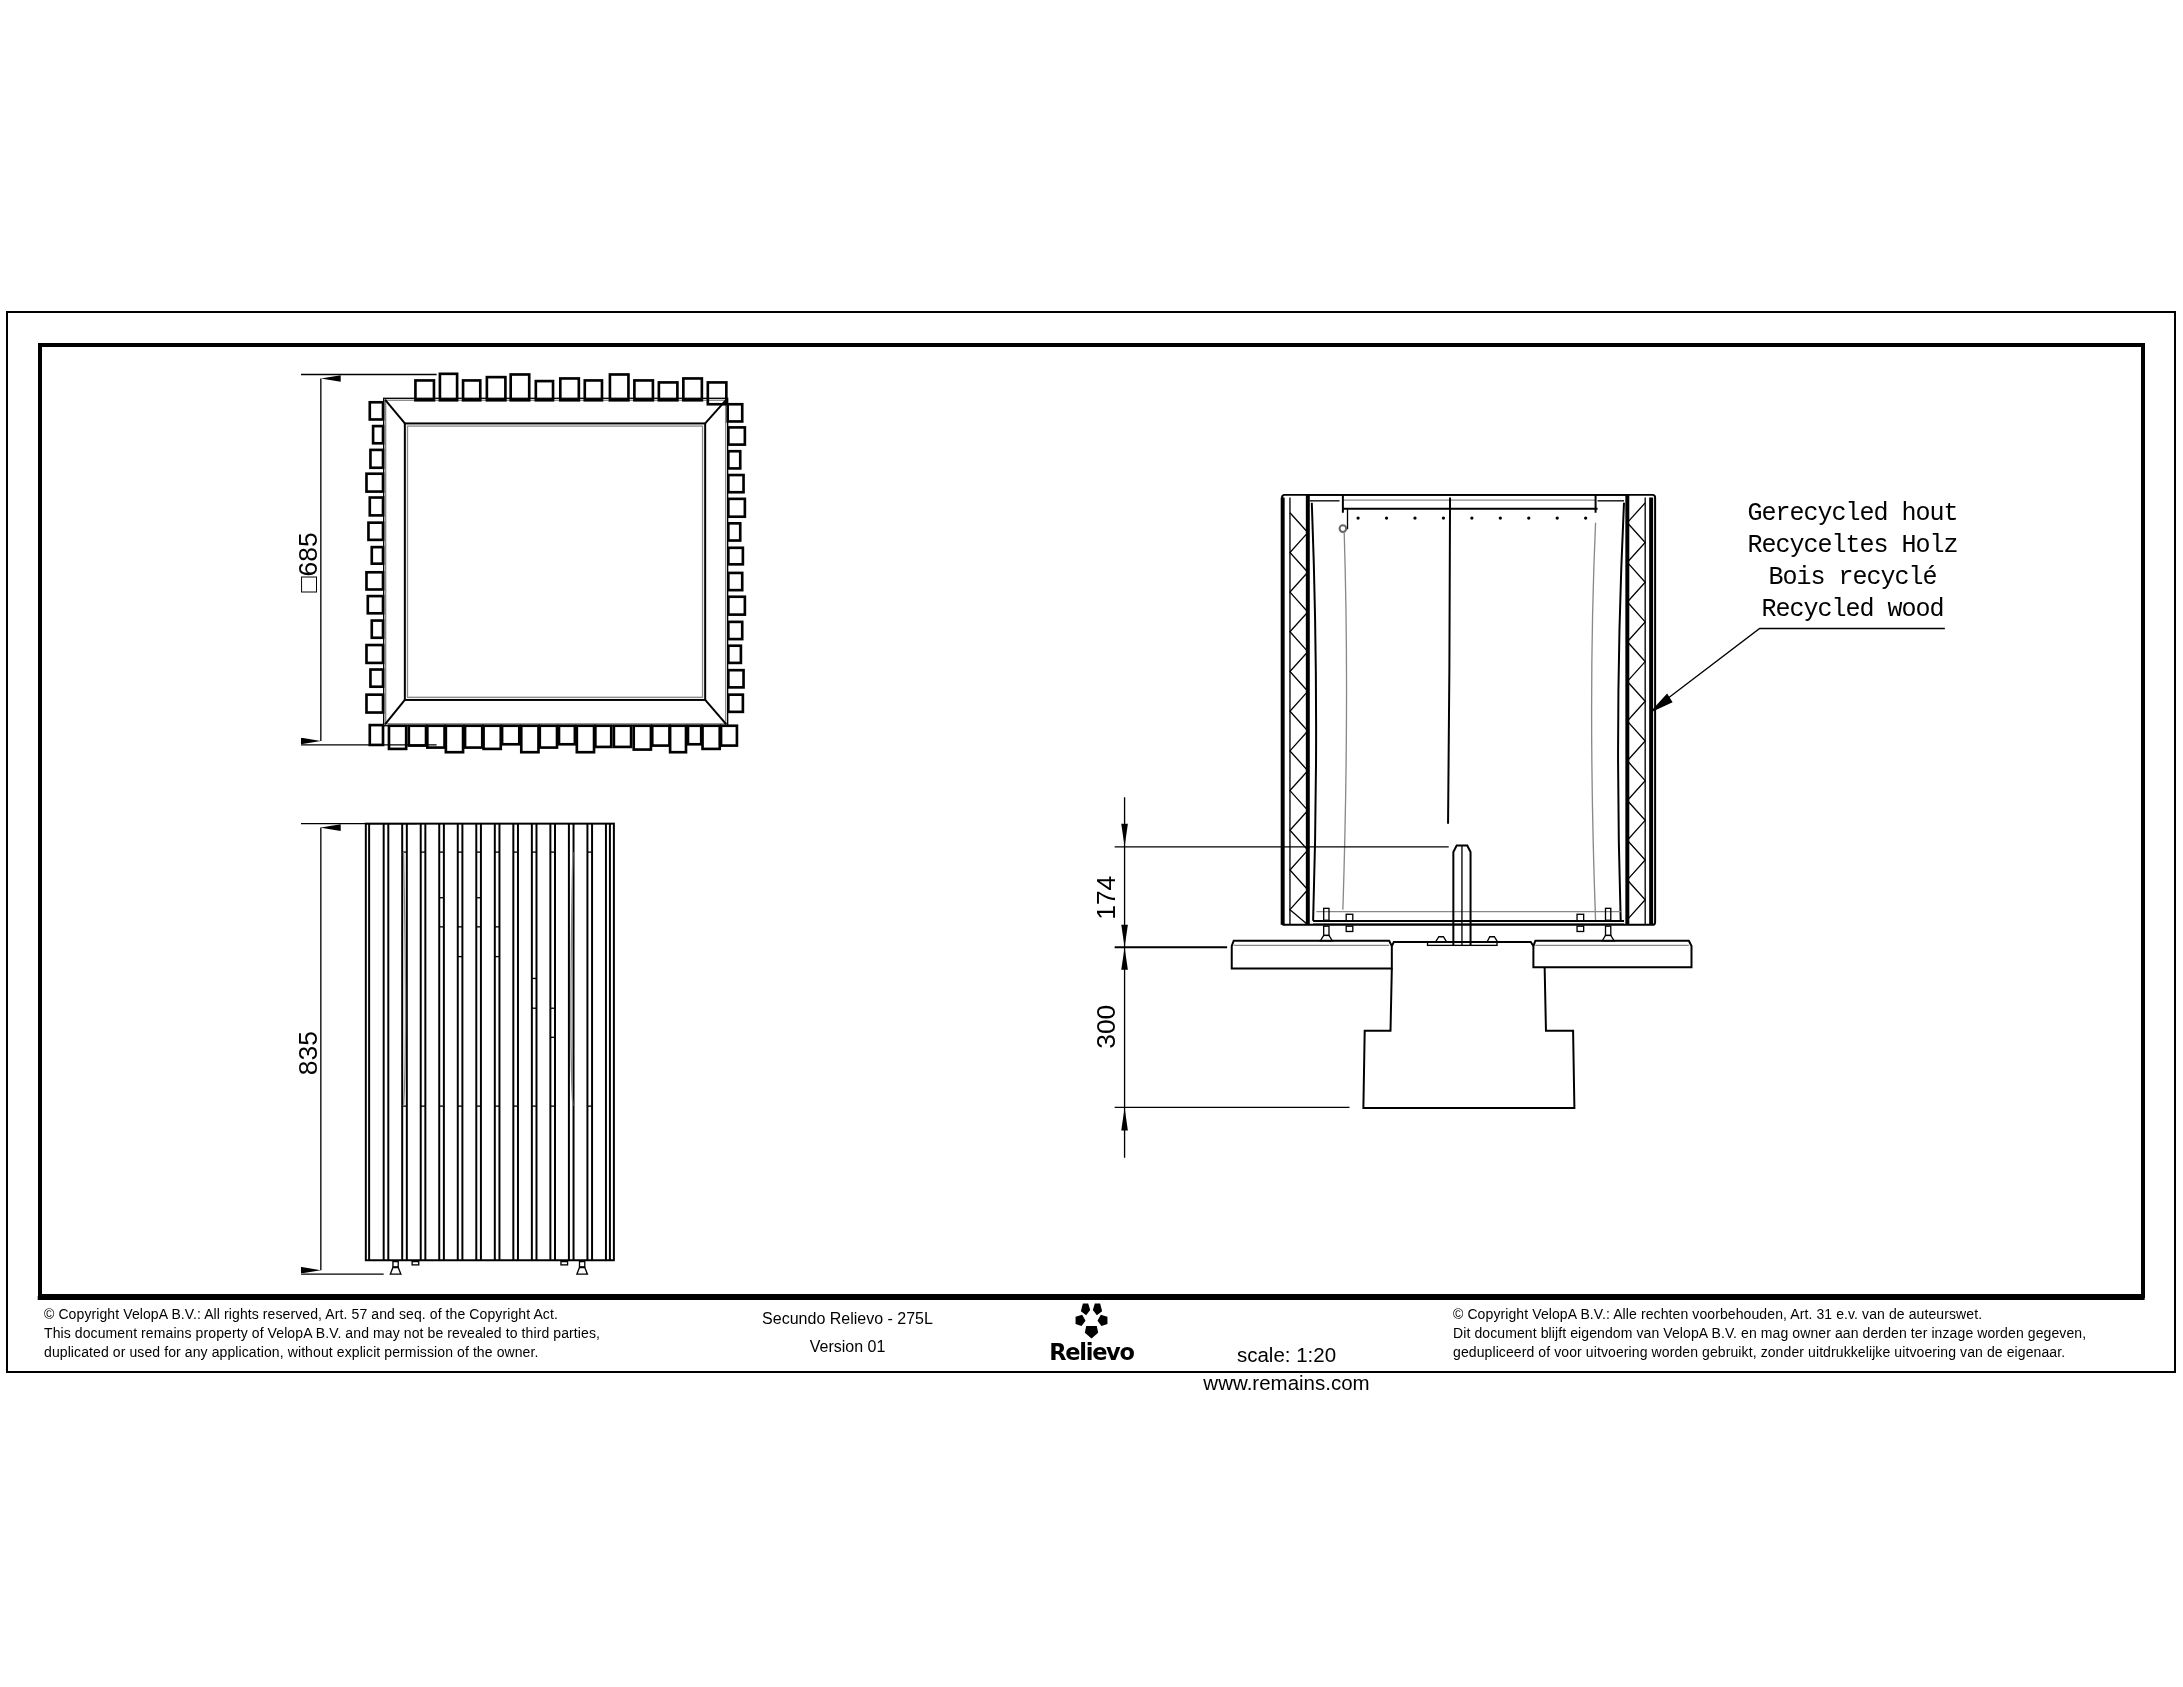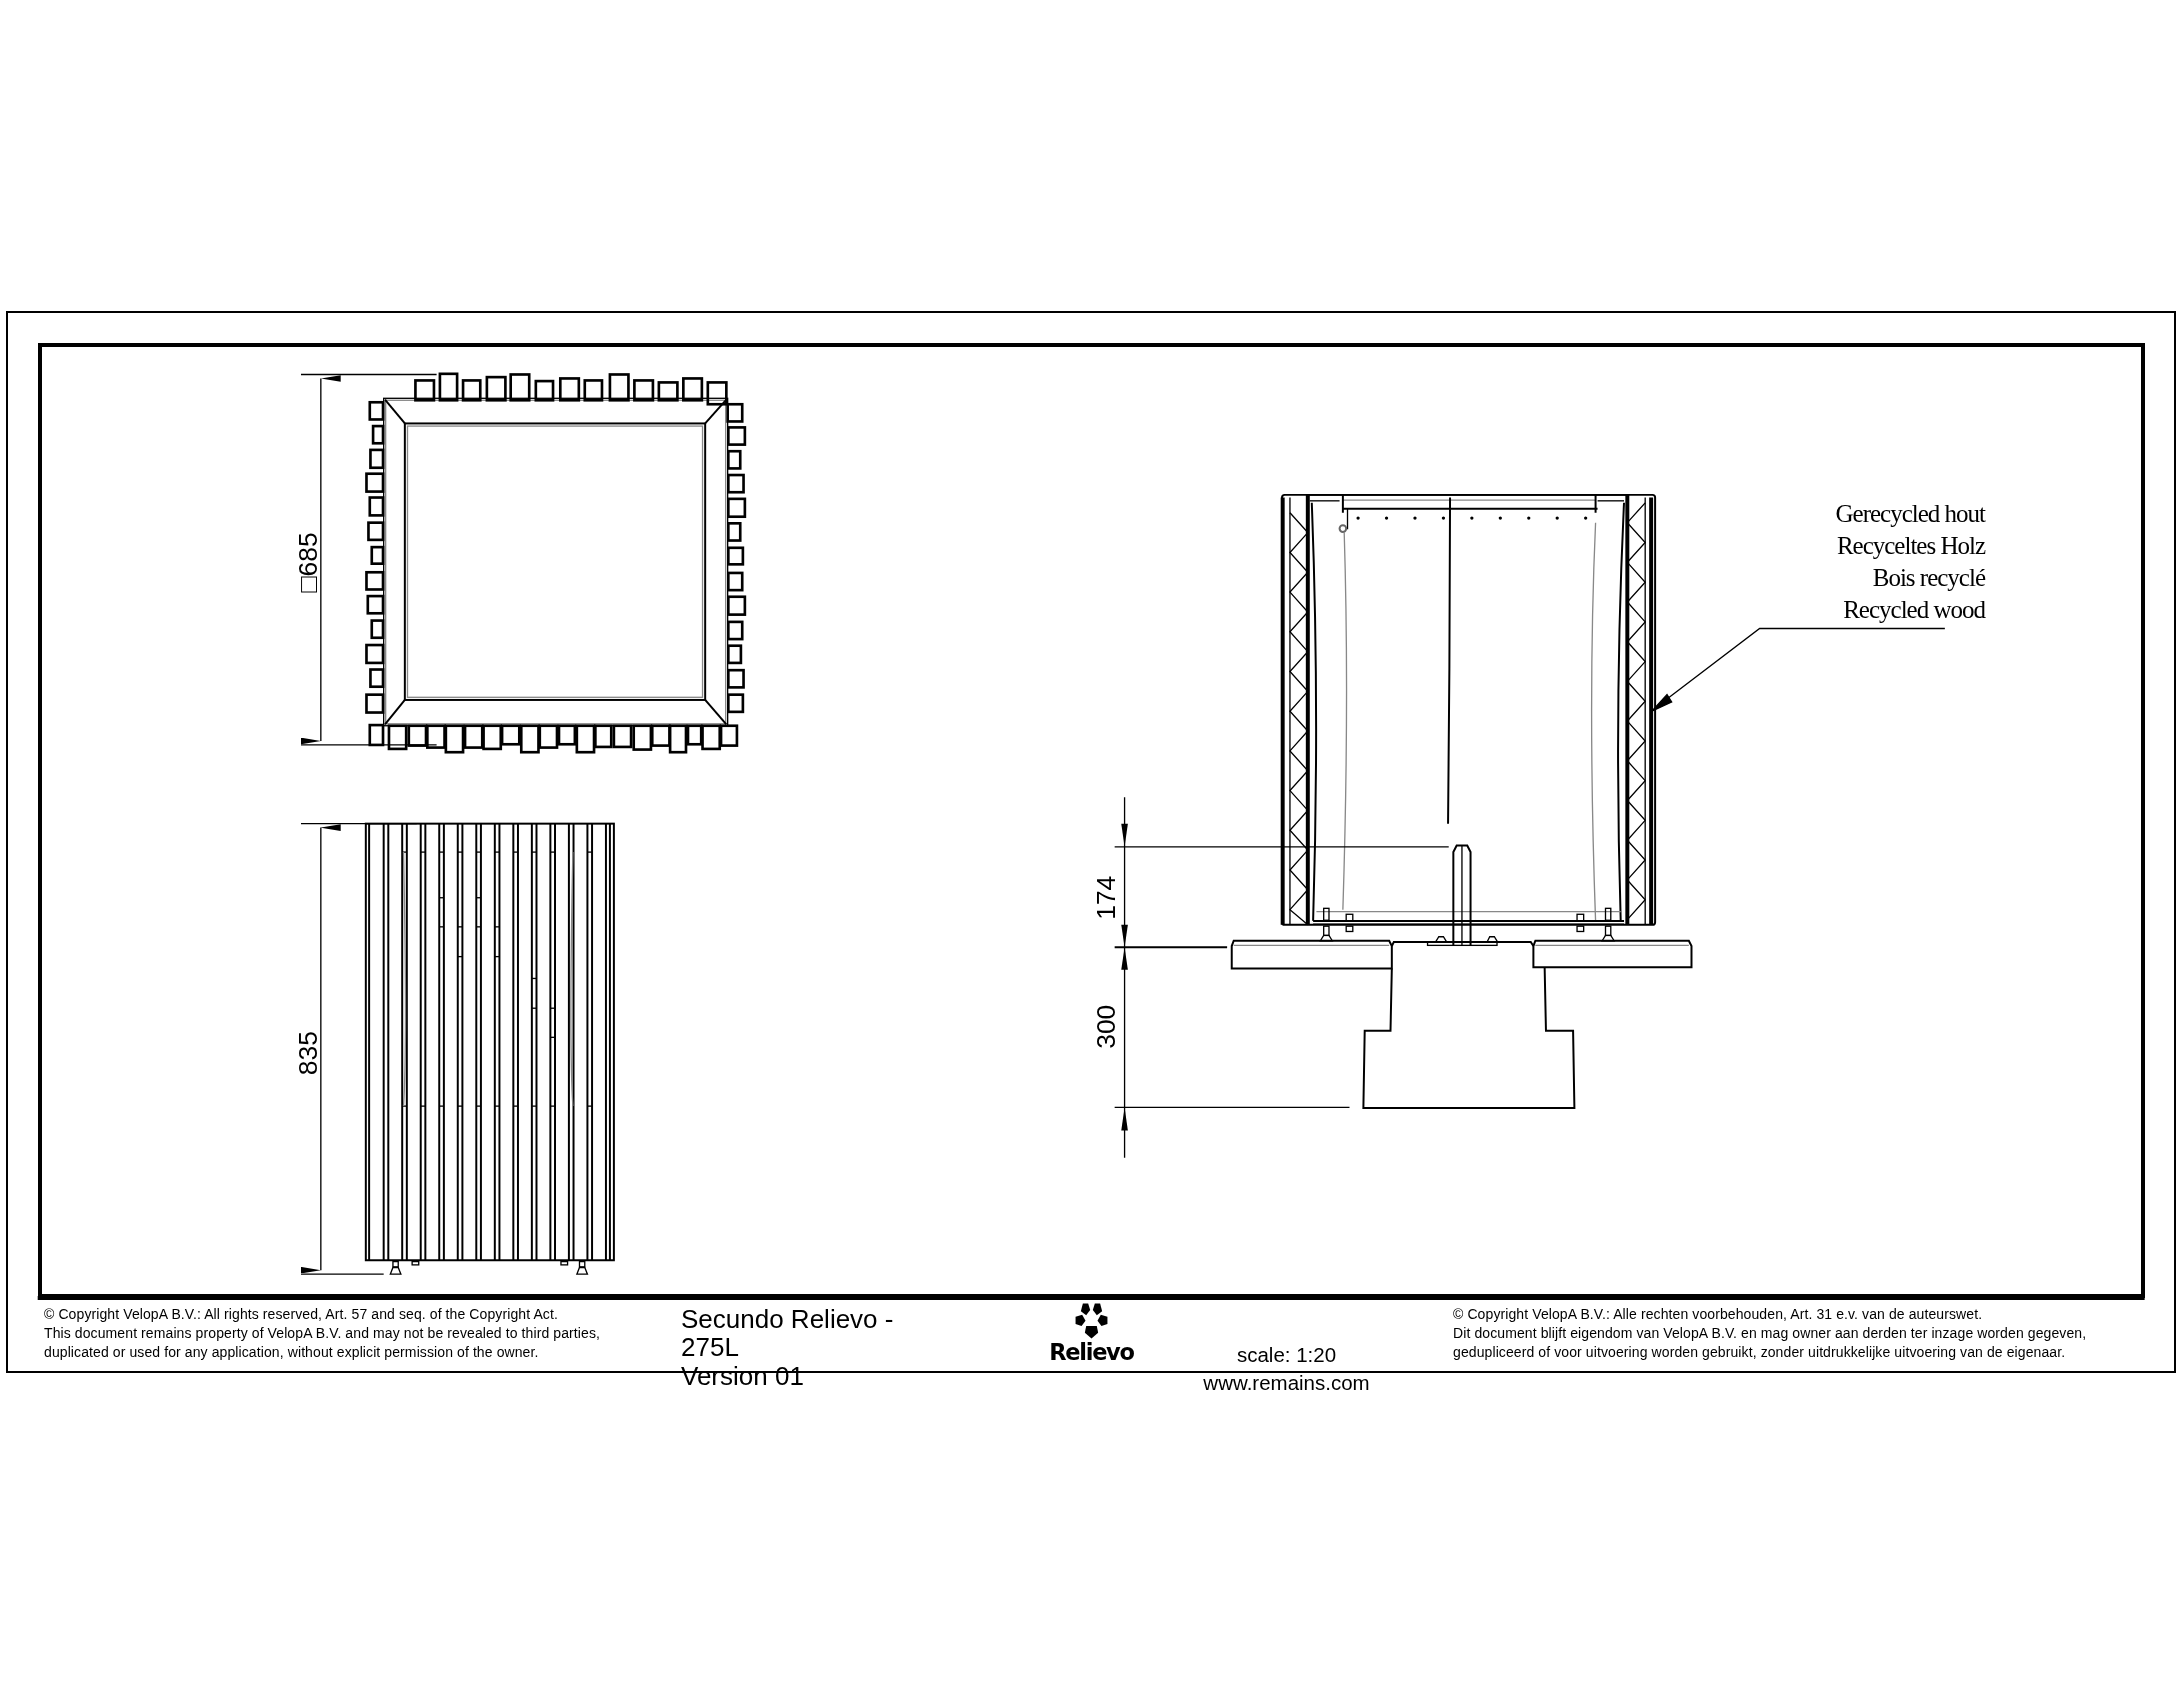--- a/index.html
+++ b/index.html
@@ -1,26 +1,26 @@
 <!DOCTYPE html>
 <html style="font-size:10.6px"><head>
 <meta charset="utf-8">
 <style>
   html, body { margin: 0; padding: 0; background: #ffffff; }
   body { width: 2183px; height: 1687px; position: relative; overflow: hidden; font-family: "Liberation Sans", sans-serif; color: #000; }
   .outer-frame { position: absolute; left: 6px; top: 311px; width: 2170px; height: 1062px; border: 2px solid #000; box-sizing: border-box; }
   .inner-frame { position: absolute; left: 38px; top: 343px; width: 2107px; height: 955px; border: 4px solid #000; box-sizing: border-box; }
   svg.drawing { position: absolute; left: 0; top: 0; }
   .dim-text { font-family: "Liberation Sans", sans-serif; font-size: 40px; fill: #000; }
-  .note { position: absolute; left: 1720px; top: 498px; width: 265px; text-align: right; font-family: Liberation Serif, serif; font-size: 25px; line-height: 32px; letter-spacing: -1px; }
+  .note { position: absolute; left: 1720px; top: 498px; width: 265px; text-align: center; font-family: Liberation Mono, monospace; font-size: 25px; line-height: 32px; letter-spacing: -1px; }
   .note div { white-space: nowrap; }
   .copy { position: absolute; font-size: 14px; line-height: 19px; white-space: nowrap; letter-spacing: 0.1px; }
   .copy-en { left: 44px; top: 1305px; }
   .copy-nl { left: 1453px; top: 1305px; }
-  .title-block { position: absolute; left: 681px; top: 1305px; width: 265px; text-align: left; font-size: 26px; line-height: 28.4px; }
+  .title-block { position: absolute; left: 715px; top: 1305px; width: 265px; text-align: center; font-size: 16px; line-height: 28.4px; }
   .scale-block { position: absolute; left: 1184px; top: 1305px; width: 205px; text-align: center; font-size: 20.5px; line-height: 28.4px; margin-top: 36px; }
   .logo { position: absolute; left: 1045px; top: 1302px; width: 93px; height: 66px; }
   .logo-word { position: absolute; left: 0; top: 37px; width: 93px; text-align: center; font-family: "DejaVu Sans", sans-serif; font-weight: bold; font-size: 22.5px; letter-spacing: -1.3px; }
 </style>
 </head>
 <body>
 
 <div class="outer-frame"></div>
 <div class="inner-frame"></div>
 

